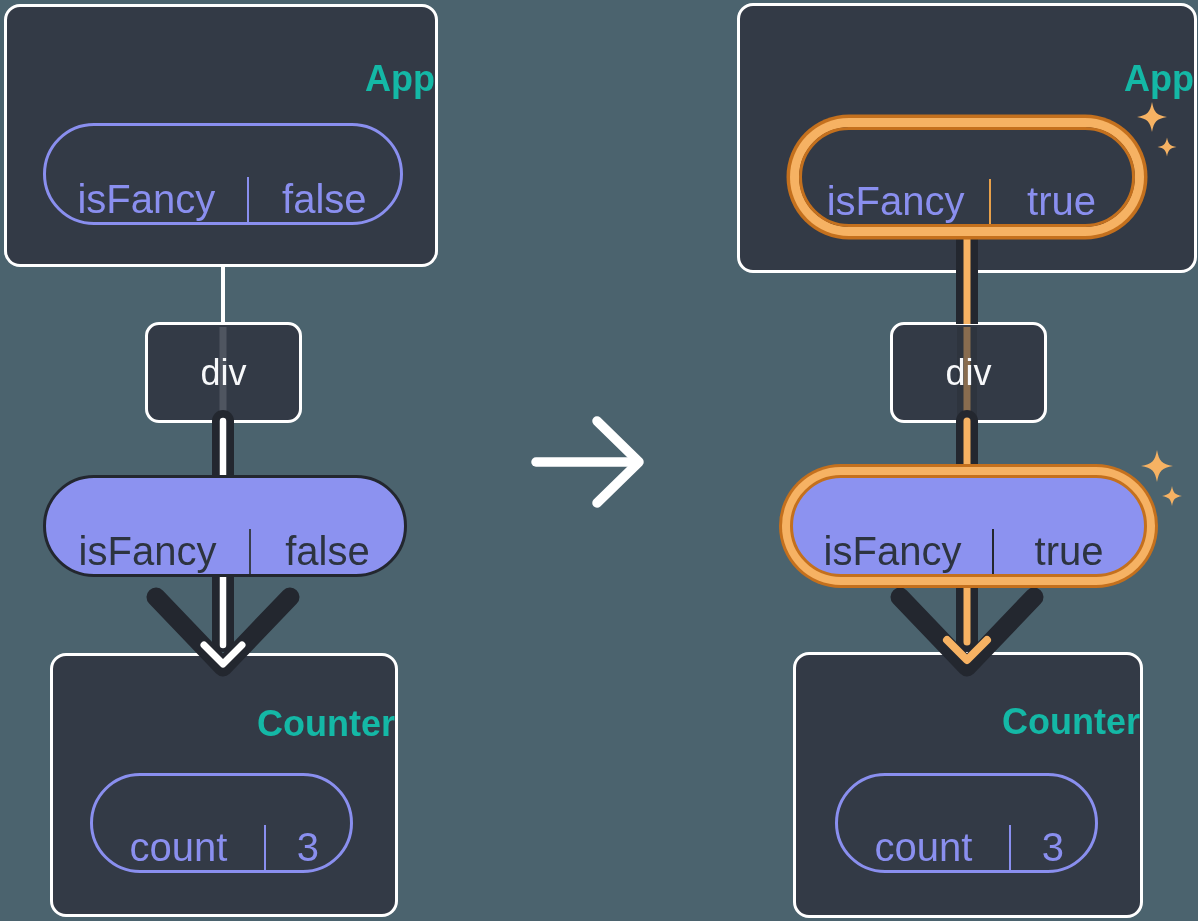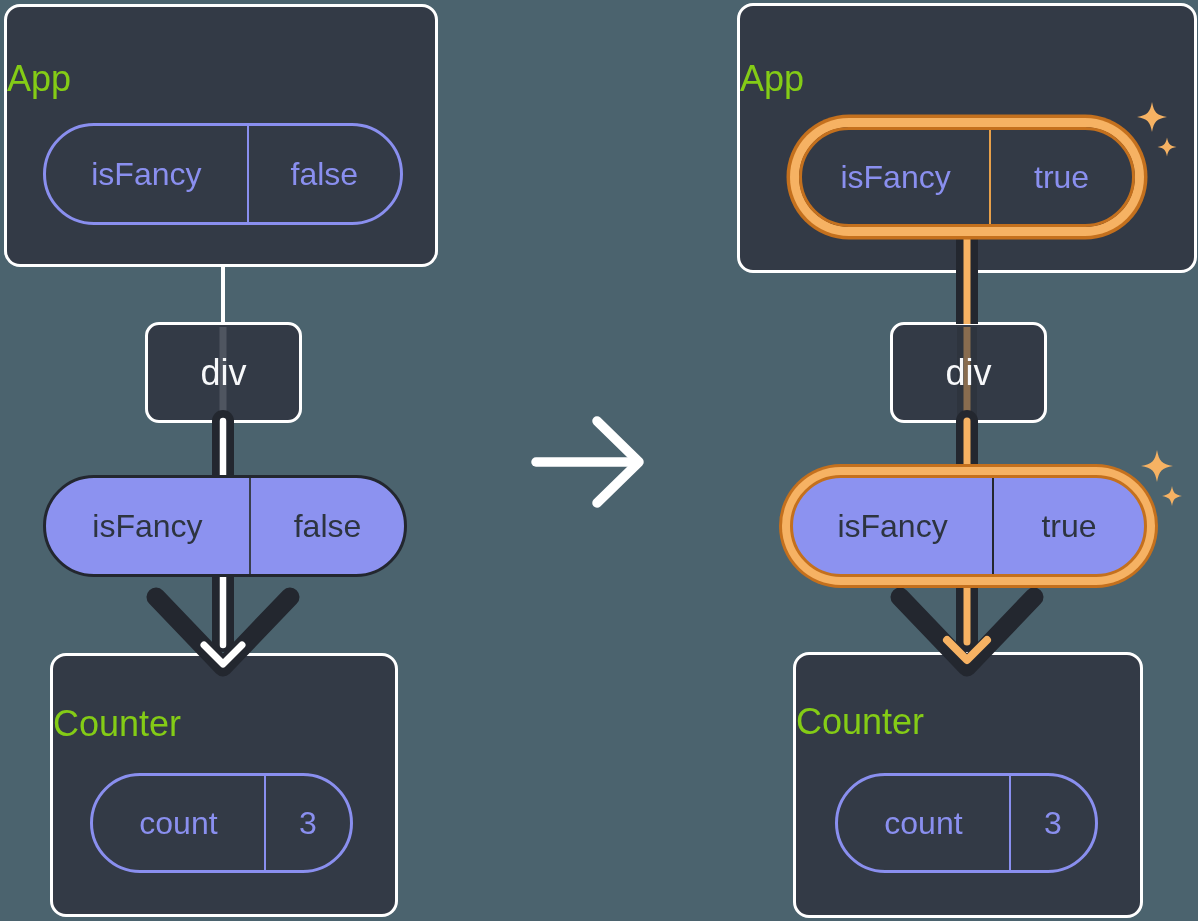--- a/index.html
+++ b/index.html
@@ -12,39 +12,40 @@
   }
   .box{
     position:absolute;
     background:var(--box-bg,#333a46);
     border:3.5px solid var(--box-border,#ffffff);
     border-radius:16px;
     box-sizing:border-box;
   }
   .box-title{
     position:absolute;left:0;right:0;
-    text-align:left;
-    color:#84cc16;
-    font-size:36px;font-weight:400;
+    text-align:right;
+    color:#14b8a6;
+    font-size:36px;font-weight:700;
     z-index:3;
   }
   .div-title{
     position:absolute;inset:0;
     display:flex;align-items:center;justify-content:center;
     color:#f7f8fa;font-size:36px;font-weight:500;
     z-index:3;
   }
   .pill{
     position:absolute;
     display:flex;
     border-radius:60px;
     box-sizing:border-box;
-    font-size:32px;
+    font-size:40px;
     z-index:3;
     overflow:hidden;
+    align-items:flex-end;
   }
   .pill .cell{
     display:flex;align-items:center;justify-content:center;
     box-sizing:border-box;
   }
   .pill .k{flex:0 0 56.7%;}
   .pill .v{flex:1;border-left:2.5px solid transparent;}
   .pill.wide-k .k{flex:0 0 66.5%;}
   .pill.outline-purple{
     border:3px solid var(--purple,#8a8fef);

